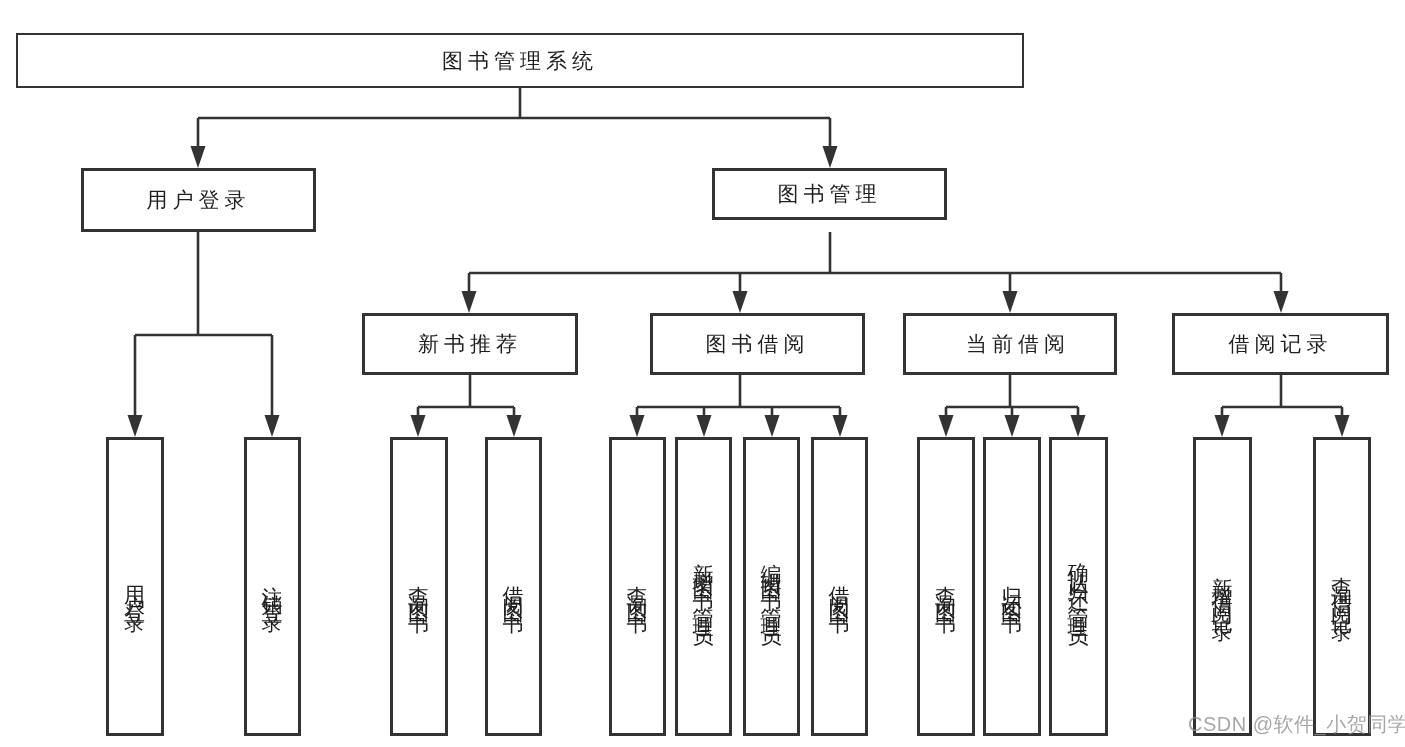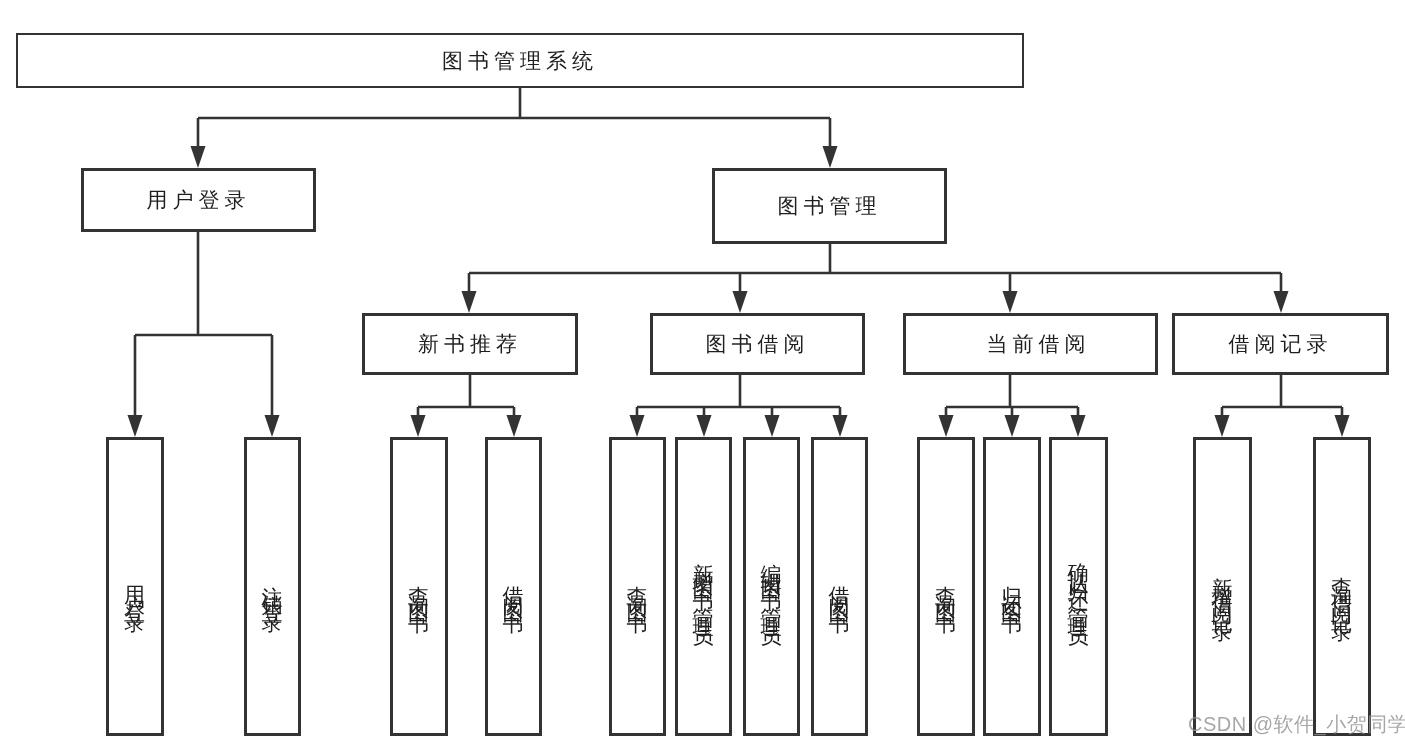--- a/index.html
+++ b/index.html
@@ -81,25 +81,25 @@
     <polygon points="938.5,415 953.5,415 946,437"></polygon>
     <polygon points="1004.5,415 1019.5,415 1012,437"></polygon>
     <polygon points="1070.5,415 1085.5,415 1078,437"></polygon>
     <polygon points="1214.5,415 1229.5,415 1222,437"></polygon>
     <polygon points="1334.5,415 1349.5,415 1342,437"></polygon>
   </svg>
 
   <div class="node root" style="left:16px;top:13px;width:1008px;height:55px;margin-top:20px;">图书管理系统</div>
 
   <div class="node h" style="left:81px;top:168px;width:235px;height:64px;">用户登录</div>
-  <div class="node h" style="left:712px;top:168px;width:235px;height:76px;">图书管理</div>
+  <div class="node h" style="left:712px;top:168px;width:235px;height:52px;">图书管理</div>
 
   <div class="node h" style="left:362px;top:313px;width:216px;height:62px;">新书推荐</div>
   <div class="node h" style="left:650px;top:313px;width:215px;height:62px;">图书借阅</div>
-  <div class="node h" style="left:903px;top:313px;width:255px;height:62px;padding-left:16px;">当前借阅</div>
+  <div class="node h" style="left:903px;top:313px;width:214px;height:62px;padding-left:16px;">当前借阅</div>
   <div class="node h" style="left:1172px;top:313px;width:217px;height:62px;">借阅记录</div>
 
   <div class="node v" style="left:106px;top:437px;width:58px;height:299px;">用户登录</div>
   <div class="node v" style="left:244px;top:437px;width:57px;height:299px;">注销登录</div>
 
   <div class="node v" style="left:390px;top:437px;width:58px;height:299px;">查询图书</div>
   <div class="node v" style="left:485px;top:437px;width:57px;height:299px;">借阅图书</div>
 
   <div class="node v" style="left:609px;top:437px;width:57px;height:299px;">查询图书</div>
   <div class="node v" style="left:675px;top:437px;width:57px;height:299px;">新增图书（管理员）</div>

